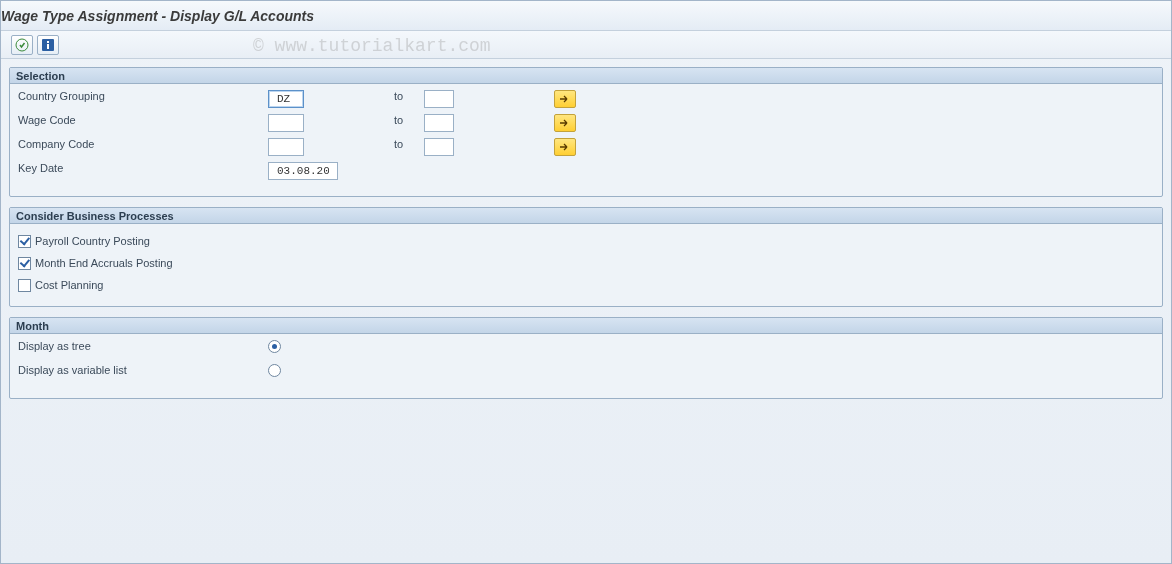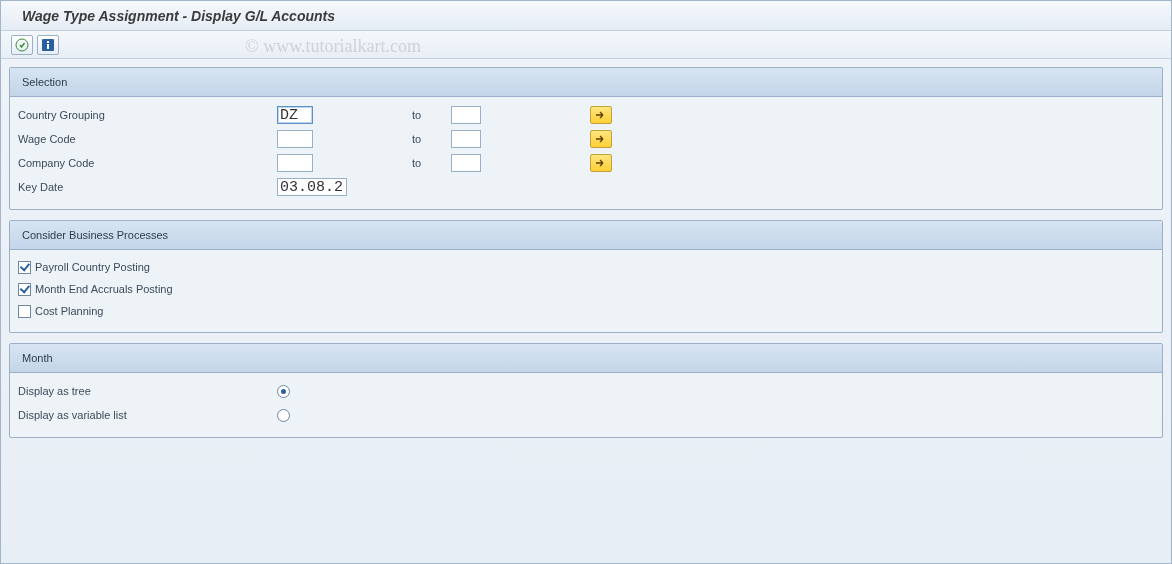--- a/index.html
+++ b/index.html
@@ -16,21 +16,21 @@
     background: linear-gradient(#eef3f8, #e8eef5);
     border: 1px solid #a3b5c9;
     position: relative;
   }
   .title-bar {
     height: 30px;
     background: linear-gradient(#f6f9fc, #e4ecf5);
     border-bottom: 1px solid #c4d0dd;
     display: flex;
     align-items: center;
-    padding: 0 21px;
+    padding: 0 0;
   }
   .title-bar .title {
     font-weight: bold;
     font-style: italic;
     font-size: 14px;
     color: #3b3b3b;
   }
   .toolbar {
     height: 28px;
     display: flex;
@@ -52,47 +52,46 @@
   .content {
     padding: 8px;
   }
   .group {
     border: 1px solid #9ab0c6;
     border-radius: 2px;
     margin-bottom: 10px;
     background: #eef3f8;
   }
   .group-header {
-    height: 29px;
+    height: 16px;
     background: linear-gradient(#d7e4f2, #c3d5e8);
     border-bottom: 1px solid #9ab0c6;
     display: flex; align-items: center;
-    padding: 0 12px;
+    padding: 0 6px;
     color: #2c3e50;
+    font-weight: bold;
   }
   .group-body {
     padding: 6px 8px 10px 8px;
   }
   .form-row {
     display: flex;
-    align-items: center;
     height: 24px;
-    gap: 9px;
   }
   .form-label {
     width: 250px;
     color: #3b4a5a;
   }
   .input {
     height: 18px;
     border: 1px solid #9ab0c6;
     background: #fff;
     font-family: "Courier New", monospace;
-    font-size: 15px;
-    padding: 0 2px;
+    font-size: 11px;
+    padding: 0 8px;
     color:#333;
   }
   .input.w-small { width: 36px; }
   .input.w-tiny { width: 30px; }
   .input.w-date { width: 70px; }
   .input.hl { background:#fff; border:1px solid #5c91c9; box-shadow:0 0 0 1px #bcd5ef inset; }
   .to-label {
     width: 30px;
     text-align: left;
     margin-left: 90px;
@@ -136,25 +135,25 @@
     cursor:pointer;
   }
   .radio.checked::after{
     content:"";
     width:5px; height:5px;
     background:#2b5fa3;
     border-radius:50%;
   }
   .watermark {
     position:absolute;
-    left:244px; top:35px;
+    left:252px; top:35px;
     font-size:18px;
     color: rgba(150,150,150,0.35);
     pointer-events:none;
-    font-family: Liberation Serif, serif;
+    font-family: Liberation Mono, monospace;
   }
 </style>
 </head>
 <body>
 
 <div class="app">
 
   <div class="title-bar">
     <span class="title">Wage Type Assignment - Display G/L Accounts</span>
   </div>

